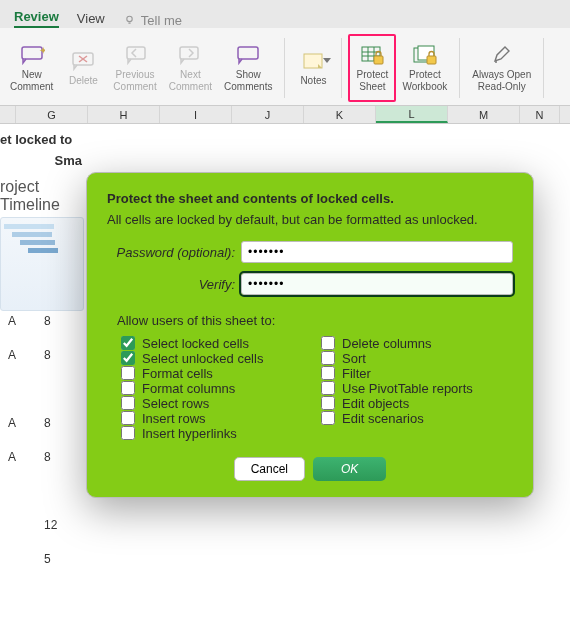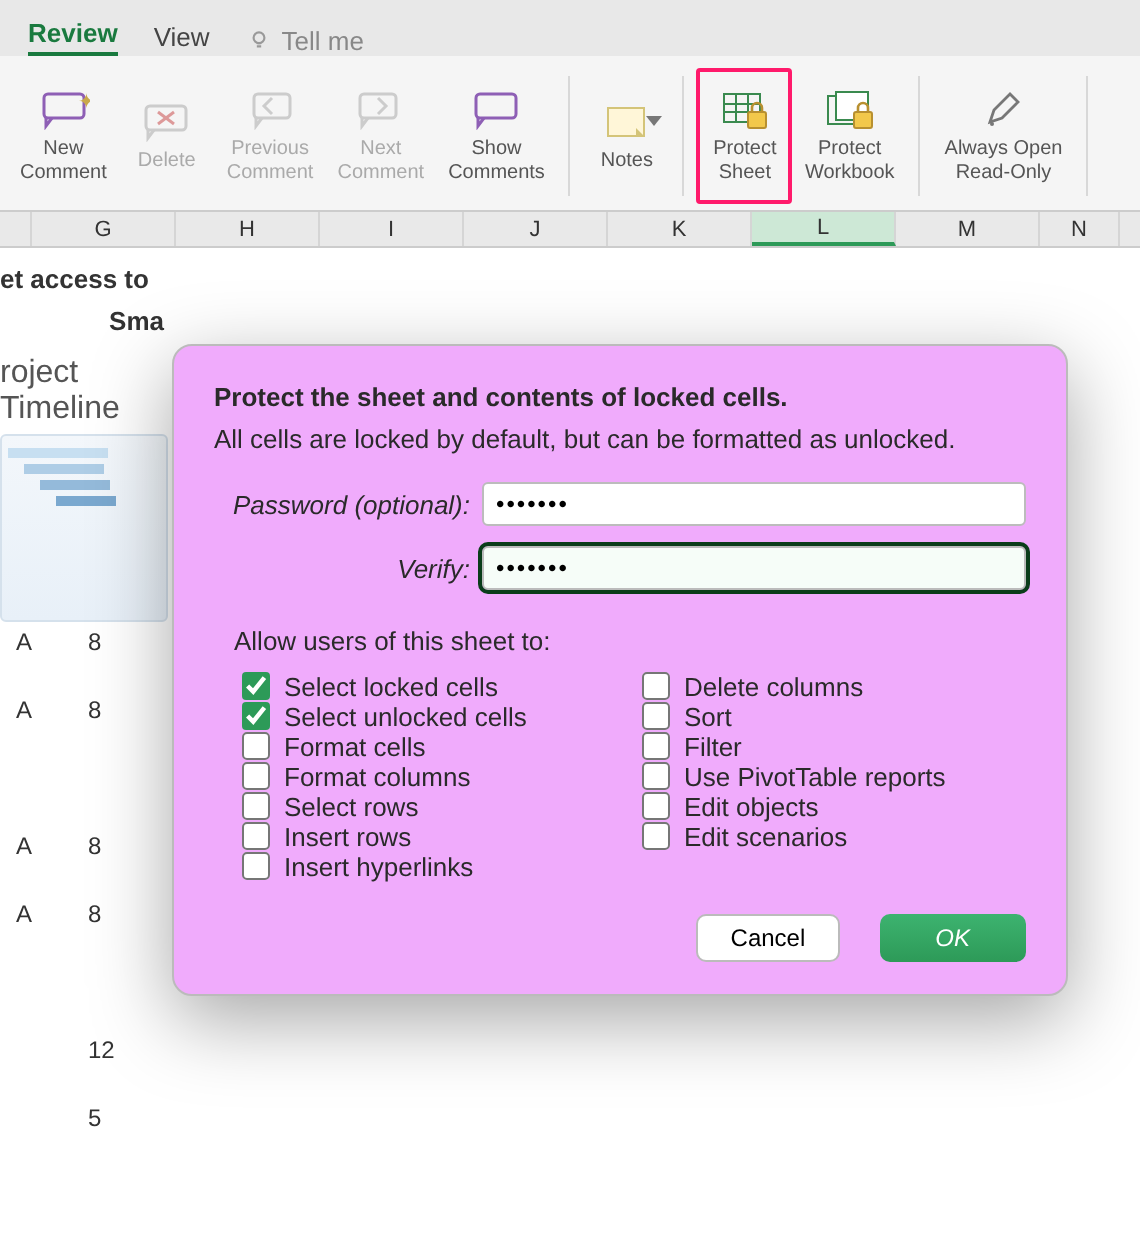--- a/index.html
+++ b/index.html
@@ -30,32 +30,32 @@
   .data-area { position: relative; height: calc(100% - 18px); }
   .side-card { position: absolute; left: 0; top: 6px; width: 90px; background:#fff; font-size: 12px; color:#333; }
   .side-title { font-weight:600; padding: 2px 0 4px; }
   .mini { width: 84px; height: 94px; background: linear-gradient(#f3f7fb,#e8f0f8); border: 1px solid #d5e1ec; border-radius:3px; font-size:8px; color:#5a7; padding:3px; }
   .cellnums { position:absolute; left:0; top:180px; font-size:12px; color:#333; }
   .cellnums div { height: 34px; display:flex; align-items:center; padding-left: 44px; width: 95px; }
   .cellnums .a { position:absolute; left:8px; }
 
   
   .overlay { position:absolute; inset:0; }
-  .dialog { position:absolute; left:86px; top:172px; width:448px; background:#f0abfc; border:1px solid #bbb; border-radius:10px; box-shadow:0 12px 40px rgba(0,0,0,.35); padding:18px 20px 16px; font-size:13px; color:#2a2a2a; }
+  .dialog { position:absolute; left:86px; top:172px; width:448px; background:#84cc16; border:1px solid #bbb; border-radius:10px; box-shadow:0 12px 40px rgba(0,0,0,.35); padding:18px 20px 16px; font-size:13px; color:#2a2a2a; }
   .dlg-title { font-weight:700; margin-bottom:6px; }
   .dlg-sub { margin-bottom:14px; }
   .field-row { display:flex; align-items:center; margin-bottom:10px; }
   .field-label { width:128px; text-align:right; margin-right:6px;font-style:italic; }
   .field-input { flex:1; height:22px; border:1px solid #bcbcbc; border-radius:3px; padding:0 6px; font-size:12px; font-family:inherit; background:#fff; letter-spacing:1px; }
   .field-input.verify { outline: 2px solid #0a3d1a; outline-offset: 0; background:#f6fdf8; }
   .allow-label { margin: 18px 0 8px 10px; }
   .checks { display:grid; grid-template-columns: 1fr 1fr; column-gap: 8px; row-gap: 5px; padding-left: 14px; }
   .chk { display:flex; align-items:flex-start; gap:7px; font-size:13px; }
   .chk input[type=checkbox] { width:14px; height:14px; accent-color:#2d9a58; cursor:pointer;}
-  .dlg-buttons { display:flex; justify-content:flex-end; gap:20px; margin-top:16px; }
+  .dlg-buttons { display:flex; justify-content:center; gap:8px; margin-top:16px; }
   .btn { height:24px; border-radius:5px; padding:0 16px; font-size:12px; cursor:pointer; border:1px solid #bbb; background:#fff; }
   .btn.primary { background: linear-gradient(#3db370,#2d9a58); color:#fff; border:none; padding:0 28px;font-style:italic; }
 </style>
 </head>
 <body>
 
 <div class="tabs">
   <div class="tab active">Review</div>
   <div class="tab">View</div>
   <div class="tellme">
@@ -184,21 +184,21 @@
       <div>H</div>
       <div>I</div>
       <div>J</div>
       <div>K</div>
       <div class="active-col">L</div>
       <div>M</div>
       <div>N</div>
     </div>
   <div class="data-area">
     <div class="side-card">
-      <div class="side-title" style="font-size:13px;font-weight:700">et access to</div>
+      <div class="side-title" style="font-size:13px;font-weight:700">et locked to</div>
       <div class="side-title" style="font-size:13px;font-weight:700;text-align:right;padding-right:8px">Sma</div>
       <div style="height:6px"></div>
       <div style="font-size:16px;color:#555;margin-bottom:3px">roject Timeline</div>
       <div class="mini">
         <div style="background:#c7dff1;height:5px;width:50px;margin:3px 0"></div>
         <div style="background:#aecde6;height:5px;width:40px;margin:3px 0 3px 8px"></div>
         <div style="background:#94bada;height:5px;width:35px;margin:3px 0 3px 16px"></div>
         <div style="background:#7aa8cf;height:5px;width:30px;margin:3px 0 3px 24px"></div>
       </div>
     </div>

